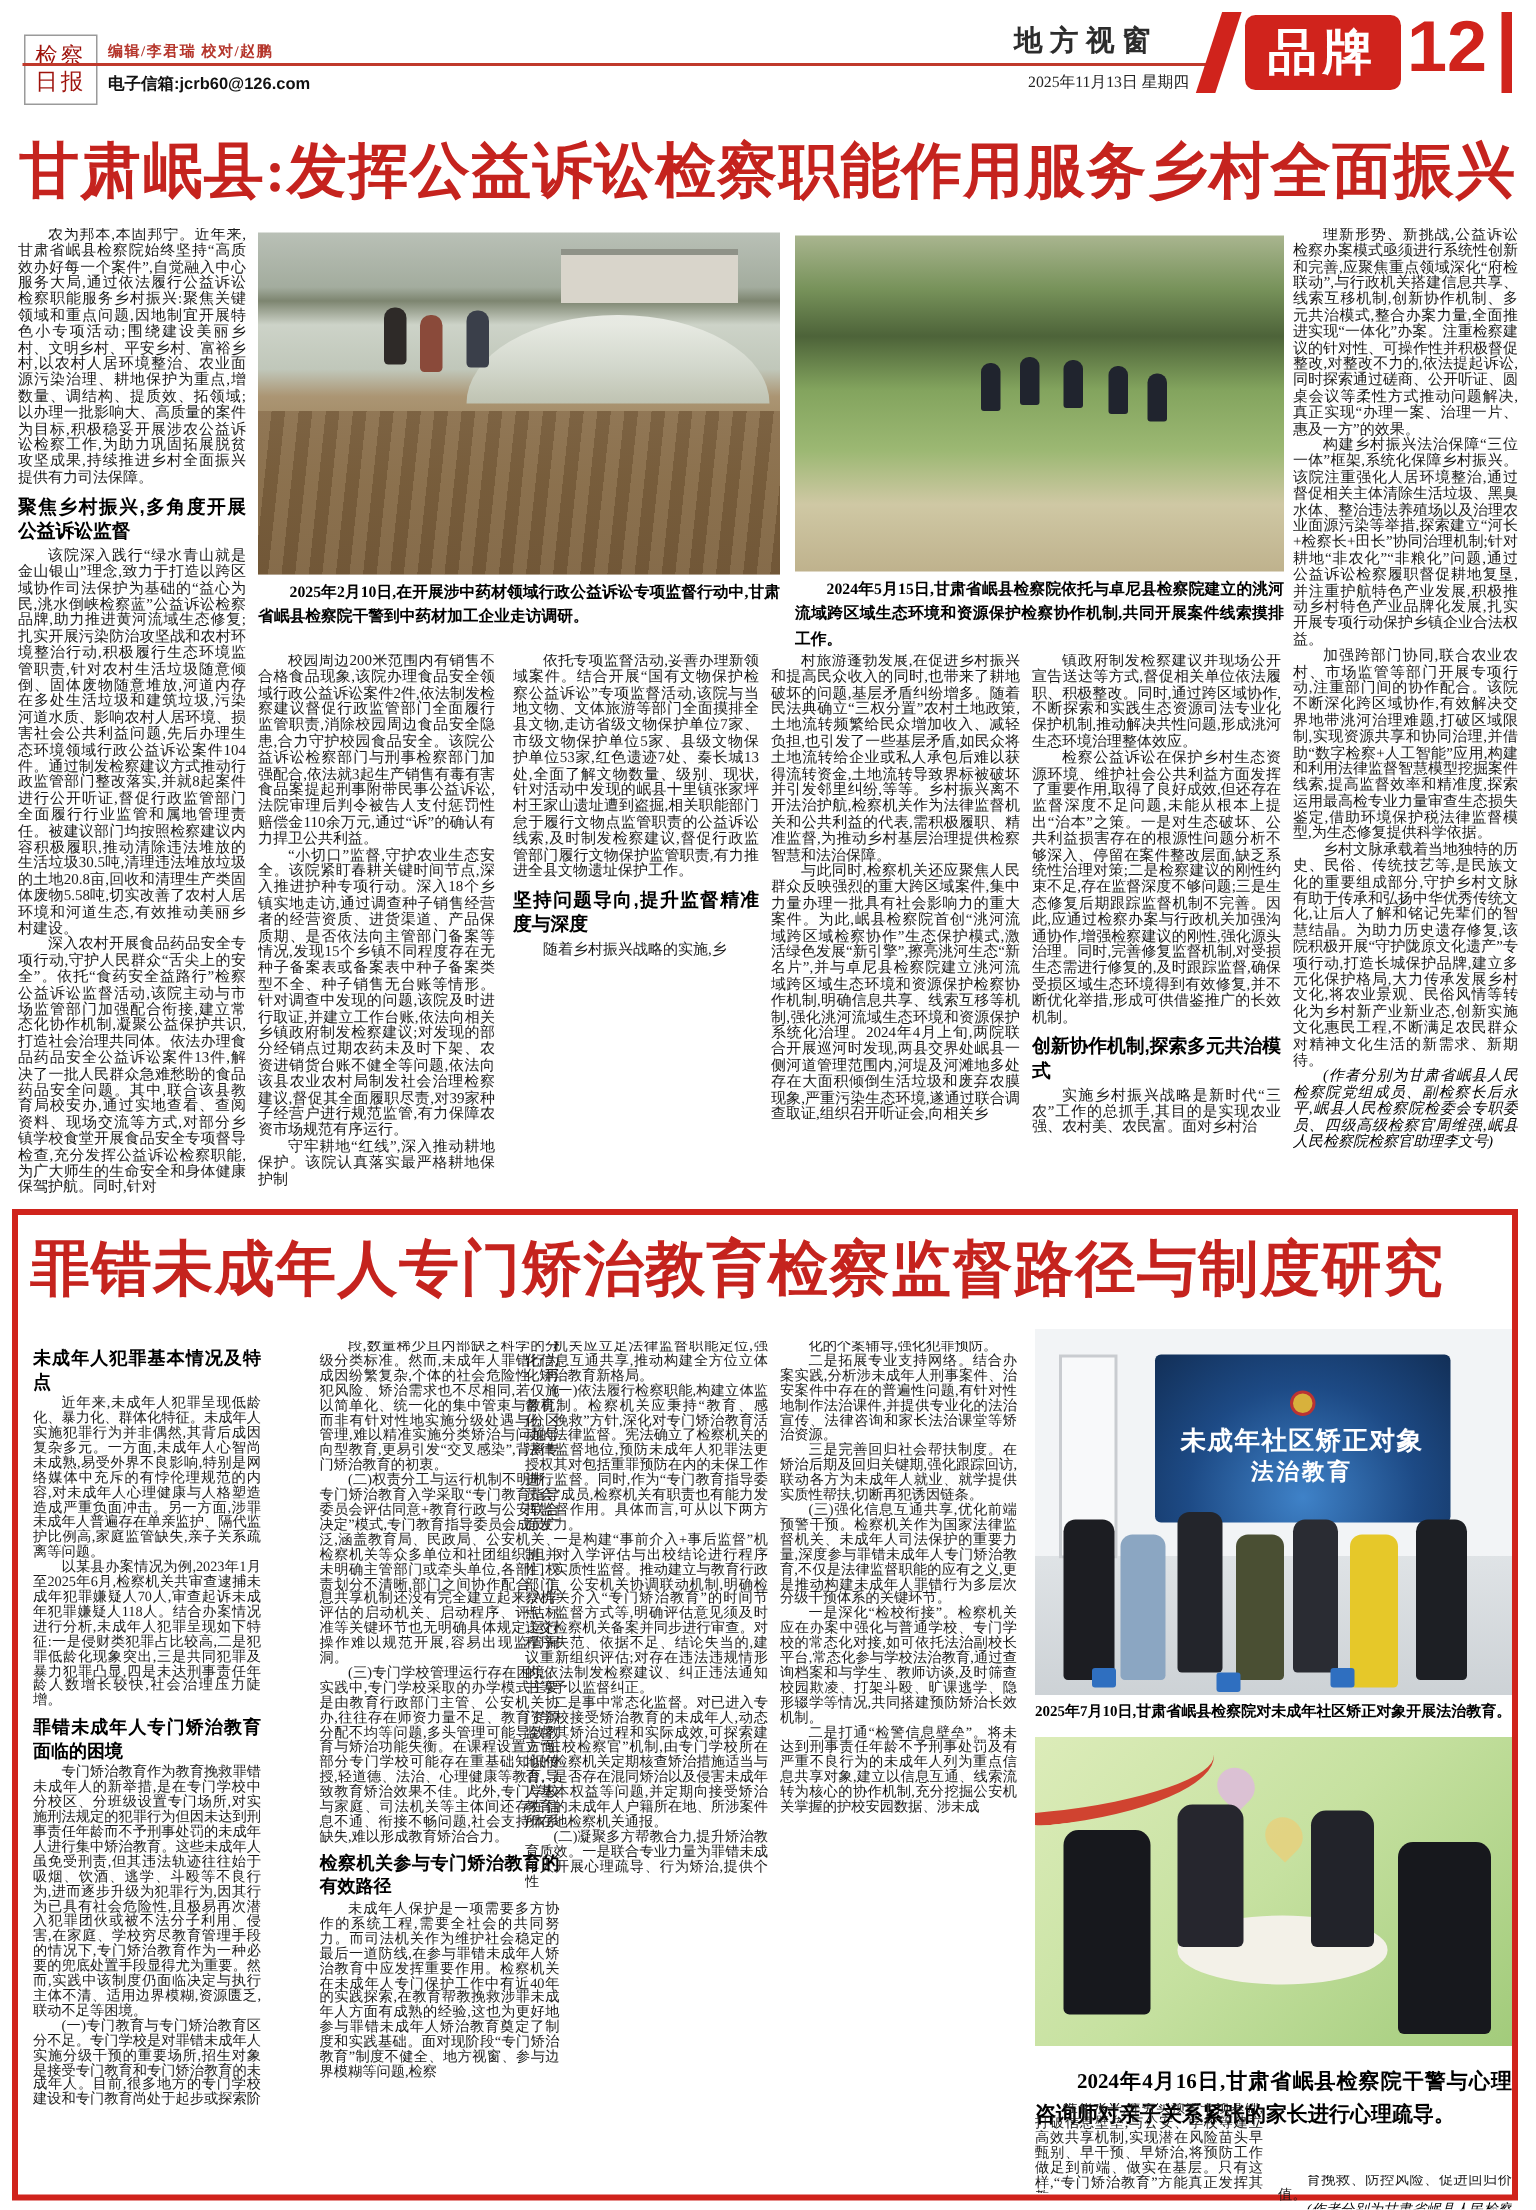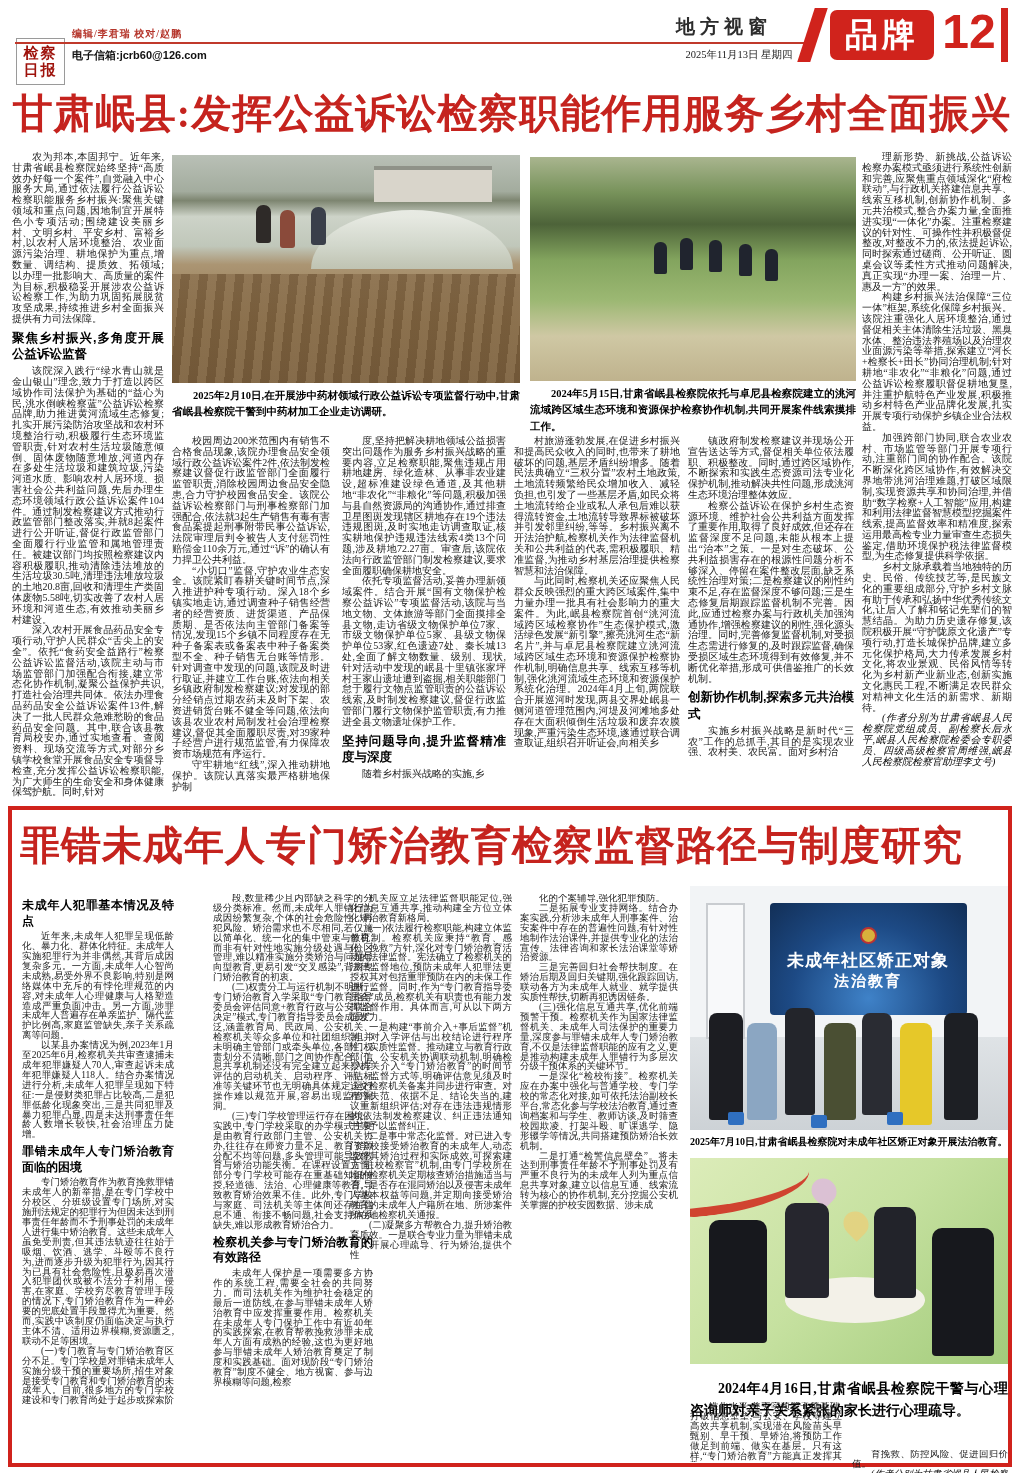--- a/index.html
+++ b/index.html
@@ -1,32 +1,32 @@
 <!DOCTYPE html>
 <html><head>
 <meta charset="utf-8">
 <style>
   html,body{margin:0;padding:0;background:#fff;}
   .page{position:relative;width:1024px;height:1473px;background:#fff;overflow:hidden;
         font-family:"Liberation Serif","DejaVu Serif",serif;color:#1a1a1a;}
   
-  .masthead{position:absolute;left:16px;top:38px;width:47px;height:45px;border:1px solid #9a9a9a;
+  .masthead{position:absolute;left:16px;top:23px;width:47px;height:45px;border:1px solid #9a9a9a;
             display:flex;flex-direction:column;align-items:center;justify-content:center;
-            color:#9e120b;font-weight:bold;font-size:15px;line-height:1.1;letter-spacing:2px;}
+            color:#9e120b;font-weight:normal;font-size:15px;line-height:1.1;letter-spacing:2px;}
   .edit-line{position:absolute;left:72px;top:27px;font-size:10px;color:#b5362c;font-weight:bold;letter-spacing:1px;}
   .email-line{position:absolute;left:72px;top:48px;font-size:11px;color:#111;font-weight:bold;font-family:"Liberation Sans",sans-serif;}
   .red-rule{position:absolute;left:15px;top:42px;width:791px;height:2px;background:#c0392b;}
   .section-title{position:absolute;left:676px;top:14px;width:132px;text-align:left;font-size:19px;font-weight:900;
                  color:#2c2c2c;font-family:Liberation Serif, serif;letter-spacing:5px;}
   .date-line{position:absolute;left:664px;top:48px;width:150px;text-align:center;font-size:10.5px;color:#222;}
   .red-slash{position:absolute;left:806px;top:8px;width:13px;height:54px;background:#d0231c;transform:skewX(-18deg);}
   .brand-badge{position:absolute;left:830px;top:10px;width:104px;height:50px;background:#d0231c;border-radius:7px;
                color:#fff;font-size:33px;font-weight:900;font-family:"Liberation Sans",sans-serif;
                display:flex;align-items:center;justify-content:center;letter-spacing:4px;}
-  .page-num{position:absolute;left:938px;top:4px;width:62px;text-align:center;font-size:48px;font-weight:900;
+  .page-num{position:absolute;left:938px;top:4px;width:62px;font-size:48px;font-weight:900;
             color:#d0231c;font-family:"Liberation Sans",sans-serif;}
   .page-bar{position:absolute;left:1001px;top:8px;width:7px;height:54px;background:#d0231c;}
   
   .art1-headline{position:absolute;left:10px;top:86px;width:1004px;height:58px;text-align:center;
                  font-size:40px;font-weight:900;color:#c5231e;letter-spacing:1px;white-space:nowrap;}
   .col{position:absolute;overflow:hidden;text-align:justify;}
   .art1 .coltext{font-size:10px;line-height:10.8px;}
   .coltext p{margin:0;text-indent:2em;}
   .subhead{font-family:"Liberation Sans",sans-serif;font-weight:700;font-size:12.5px;line-height:1.3;
            margin:5px 0 4px;text-indent:0;color:#000;}
@@ -124,21 +124,20 @@
     <div class="caption" style="left:530px;top:386px;width:326px;height:46px;">
       <p>2024年5月15日,甘肃省岷县检察院依托与卓尼县检察院建立的洮河流域跨区域生态环境和资源保护检察协作机制,共同开展案件线索摸排工作。</p>
     </div>
 
     <div class="col coltext" style="left:172px;top:436px;width:158px;height:362px;">
         <p>校园周边200米范围内有销售不合格食品现象,该院办理食品安全领域行政公益诉讼案件2件,依法制发检察建议督促行政监管部门全面履行监管职责,消除校园周边食品安全隐患,合力守护校园食品安全。该院公益诉讼检察部门与刑事检察部门加强配合,依法就3起生产销售有毒有害食品案提起刑事附带民事公益诉讼,法院审理后判令被告人支付惩罚性赔偿金110余万元,通过“诉”的确认有力捍卫公共利益。</p>
         <p>“小切口”监督,守护农业生态安全。该院紧盯春耕关键时间节点,深入推进护种专项行动。深入18个乡镇实地走访,通过调查种子销售经营者的经营资质、进货渠道、产品保质期、是否依法向主管部门备案等情况,发现15个乡镇不同程度存在无种子备案表或备案表中种子备案类型不全、种子销售无台账等情形。针对调查中发现的问题,该院及时进行取证,并建立工作台账,依法向相关乡镇政府制发检察建议;对发现的部分经销点过期农药未及时下架、农资进销货台账不健全等问题,依法向该县农业农村局制发社会治理检察建议,督促其全面履职尽责,对39家种子经营户进行规范监管,有力保障农资市场规范有序运行。</p>
         <p>守牢耕地“红线”,深入推动耕地保护。该院认真落实最严格耕地保护制</p>
       </div>
     <div class="col coltext" style="left:342px;top:436px;width:164px;height:362px;">
-        <p>度,坚持把解决耕地领域公益损害突出问题作为服务乡村振兴战略的重要内容,立足检察职能,聚焦违规占用耕地建房、绿化造林、从事非农业建设,超标准建设绿色通道,及其他耕地“非农化”“非粮化”等问题,积极加强与县自然资源局的沟通协作,通过排查卫星图斑发现辖区耕地存在19个违法违规图斑,及时实地走访调查取证,核实耕地保护违规违法线索4类13个问题,涉及耕地72.27亩。审查后,该院依法向行政监管部门制发检察建议,要求全面履职确保耕地安全。</p>
         <p>依托专项监督活动,妥善办理新领域案件。结合开展“国有文物保护检察公益诉讼”专项监督活动,该院与当地文物、文体旅游等部门全面摸排全县文物,走访省级文物保护单位7家、市级文物保护单位5家、县级文物保护单位53家,红色遗迹7处、秦长城13处,全面了解文物数量、级别、现状,针对活动中发现的岷县十里镇张家坪村王家山遗址遭到盗掘,相关职能部门怠于履行文物点监管职责的公益诉讼线索,及时制发检察建议,督促行政监管部门履行文物保护监管职责,有力推进全县文物遗址保护工作。</p>
         <div class="subhead">坚持问题导向,提升监督精准度与深度</div>
         <p>随着乡村振兴战略的实施,乡</p>
       </div>
     <div class="col coltext" style="left:514px;top:436px;width:166px;height:362px;">
         <p>村旅游蓬勃发展,在促进乡村振兴和提高民众收入的同时,也带来了耕地破坏的问题,基层矛盾纠纷增多。随着民法典确立“三权分置”农村土地政策,土地流转频繁给民众增加收入、减轻负担,也引发了一些基层矛盾,如民众将土地流转给企业或私人承包后难以获得流转资金,土地流转导致界标被破坏并引发邻里纠纷,等等。乡村振兴离不开法治护航,检察机关作为法律监督机关和公共利益的代表,需积极履职、精准监督,为推动乡村基层治理提供检察智慧和法治保障。</p>
         <p>与此同时,检察机关还应聚焦人民群众反映强烈的重大跨区域案件,集中力量办理一批具有社会影响力的重大案件。为此,岷县检察院首创“洮河流域跨区域检察协作”生态保护模式,激活绿色发展“新引擎”,擦亮洮河生态“新名片”,并与卓尼县检察院建立洮河流域跨区域生态环境和资源保护检察协作机制,明确信息共享、线索互移等机制,强化洮河流域生态环境和资源保护系统化治理。2024年4月上旬,两院联合开展巡河时发现,两县交界处岷县一侧河道管理范围内,河堤及河滩地多处存在大面积倾倒生活垃圾和废弃农膜现象,严重污染生态环境,遂通过联合调查取证,组织召开听证会,向相关乡</p>
       </div>
     <div class="col coltext" style="left:688px;top:436px;width:166px;height:362px;">
         <p>镇政府制发检察建议并现场公开宣告送达等方式,督促相关单位依法履职、积极整改。同时,通过跨区域协作,不断探索和实践生态资源司法专业化保护机制,推动解决共性问题,形成洮河生态环境治理整体效应。</p>

